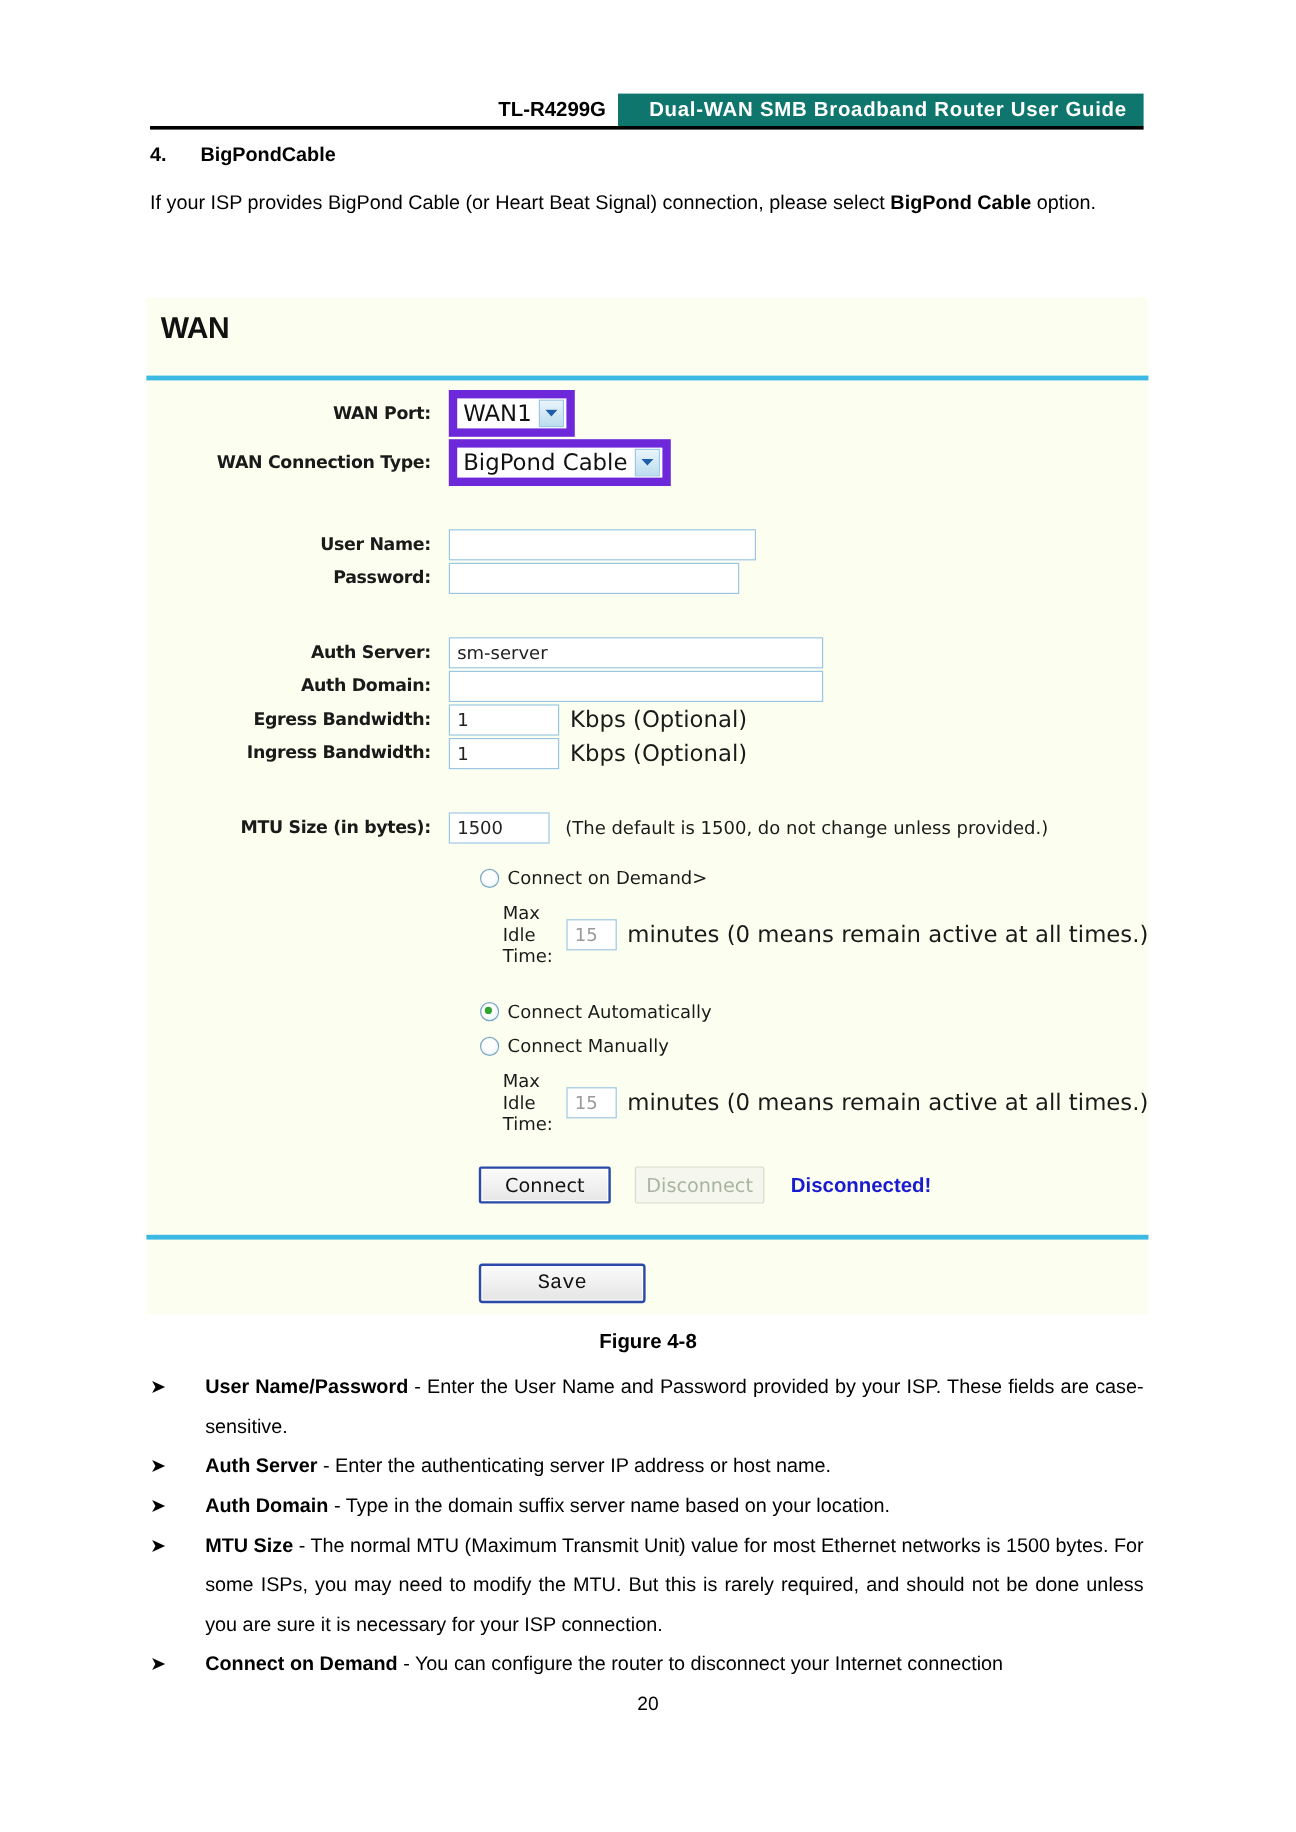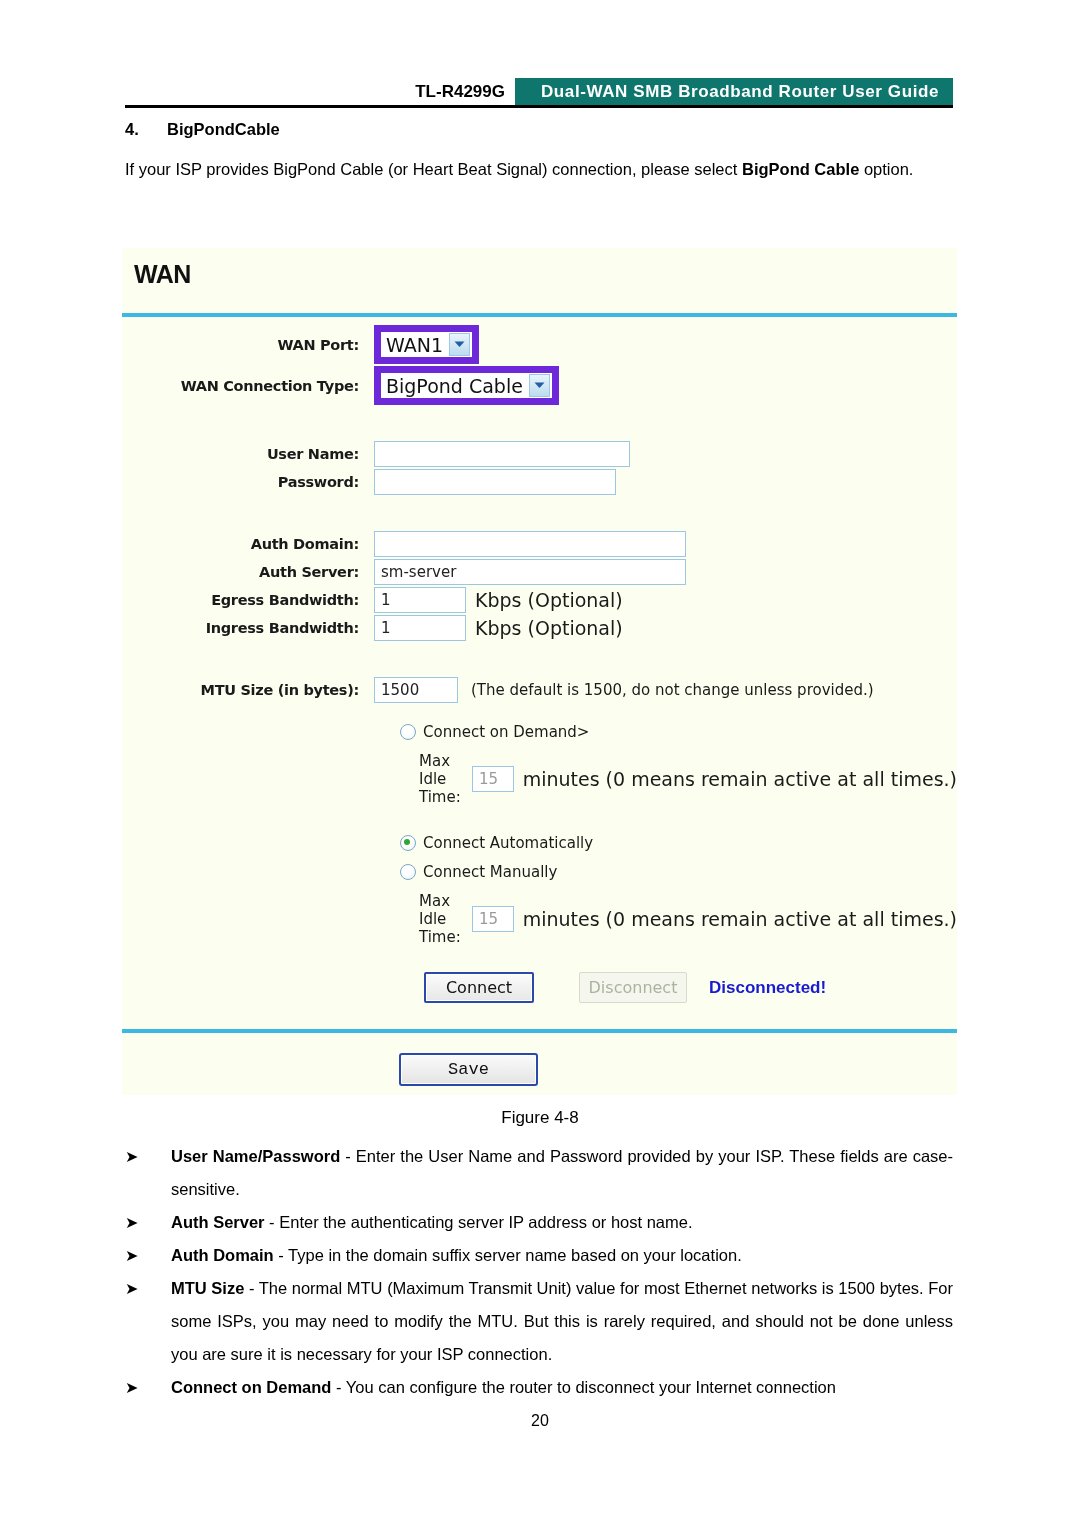--- a/index.html
+++ b/index.html
@@ -256,21 +256,20 @@
     border: 2px solid #2a49a8;
     background: linear-gradient(#fbfbfb, #e7e7e7);
     font-size: 16px;
     color: #111;
     padding: 4px 0;
     width: 106px;
     text-align: center;
     border-radius: 2px;
     font-family: "DejaVu Sans", sans-serif;
     box-shadow: inset 0 0 0 1px #ffffff;
-    margin-left: 25px;
   }
   .btn.disabled {
     border: 1px solid #d6dbcc;
     color: #a8b49f;
     background: #f5f7ee;
     box-shadow: none;
     padding: 5px 0;
   }
   .btn-gap { width: 20px; }
   .status-text {
@@ -301,20 +300,21 @@
 
   
   .fig-caption {
     position: absolute;
     left: 0;
     top: 1108px;
     width: 1080px;
     text-align: center;
     font-size: 17px;
     color: #000;
+    font-weight: bold;
   }
 
   
   .bullets {
     position: absolute;
     left: 125px;
     top: 1140px;
     width: 828px;
   }
   .bullet {
@@ -413,30 +413,30 @@
     <div class="frow">
       <div class="flabel">Password:</div>
       <div class="fctl">
         <div class="inp w-pass"></div>
       </div>
     </div>
 
     <div class="spacer-lg"></div>
 
     <div class="frow">
+      <div class="flabel">Auth Server:</div>
+      <div class="fctl">
+        <div class="inp w-auth">sm-server</div>
+      </div>
+    </div>
+
+    <div class="frow">
       <div class="flabel">Auth Domain:</div>
       <div class="fctl">
         <div class="inp w-auth"></div>
-      </div>
-    </div>
-
-    <div class="frow">
-      <div class="flabel">Auth Server:</div>
-      <div class="fctl">
-        <div class="inp w-auth">sm-server</div>
       </div>
     </div>
 
     <div class="frow">
       <div class="flabel">Egress Bandwidth:</div>
       <div class="fctl">
         <div class="inp w-small">1</div>
         <span class="unit">Kbps (Optional)</span>
       </div>
     </div>

